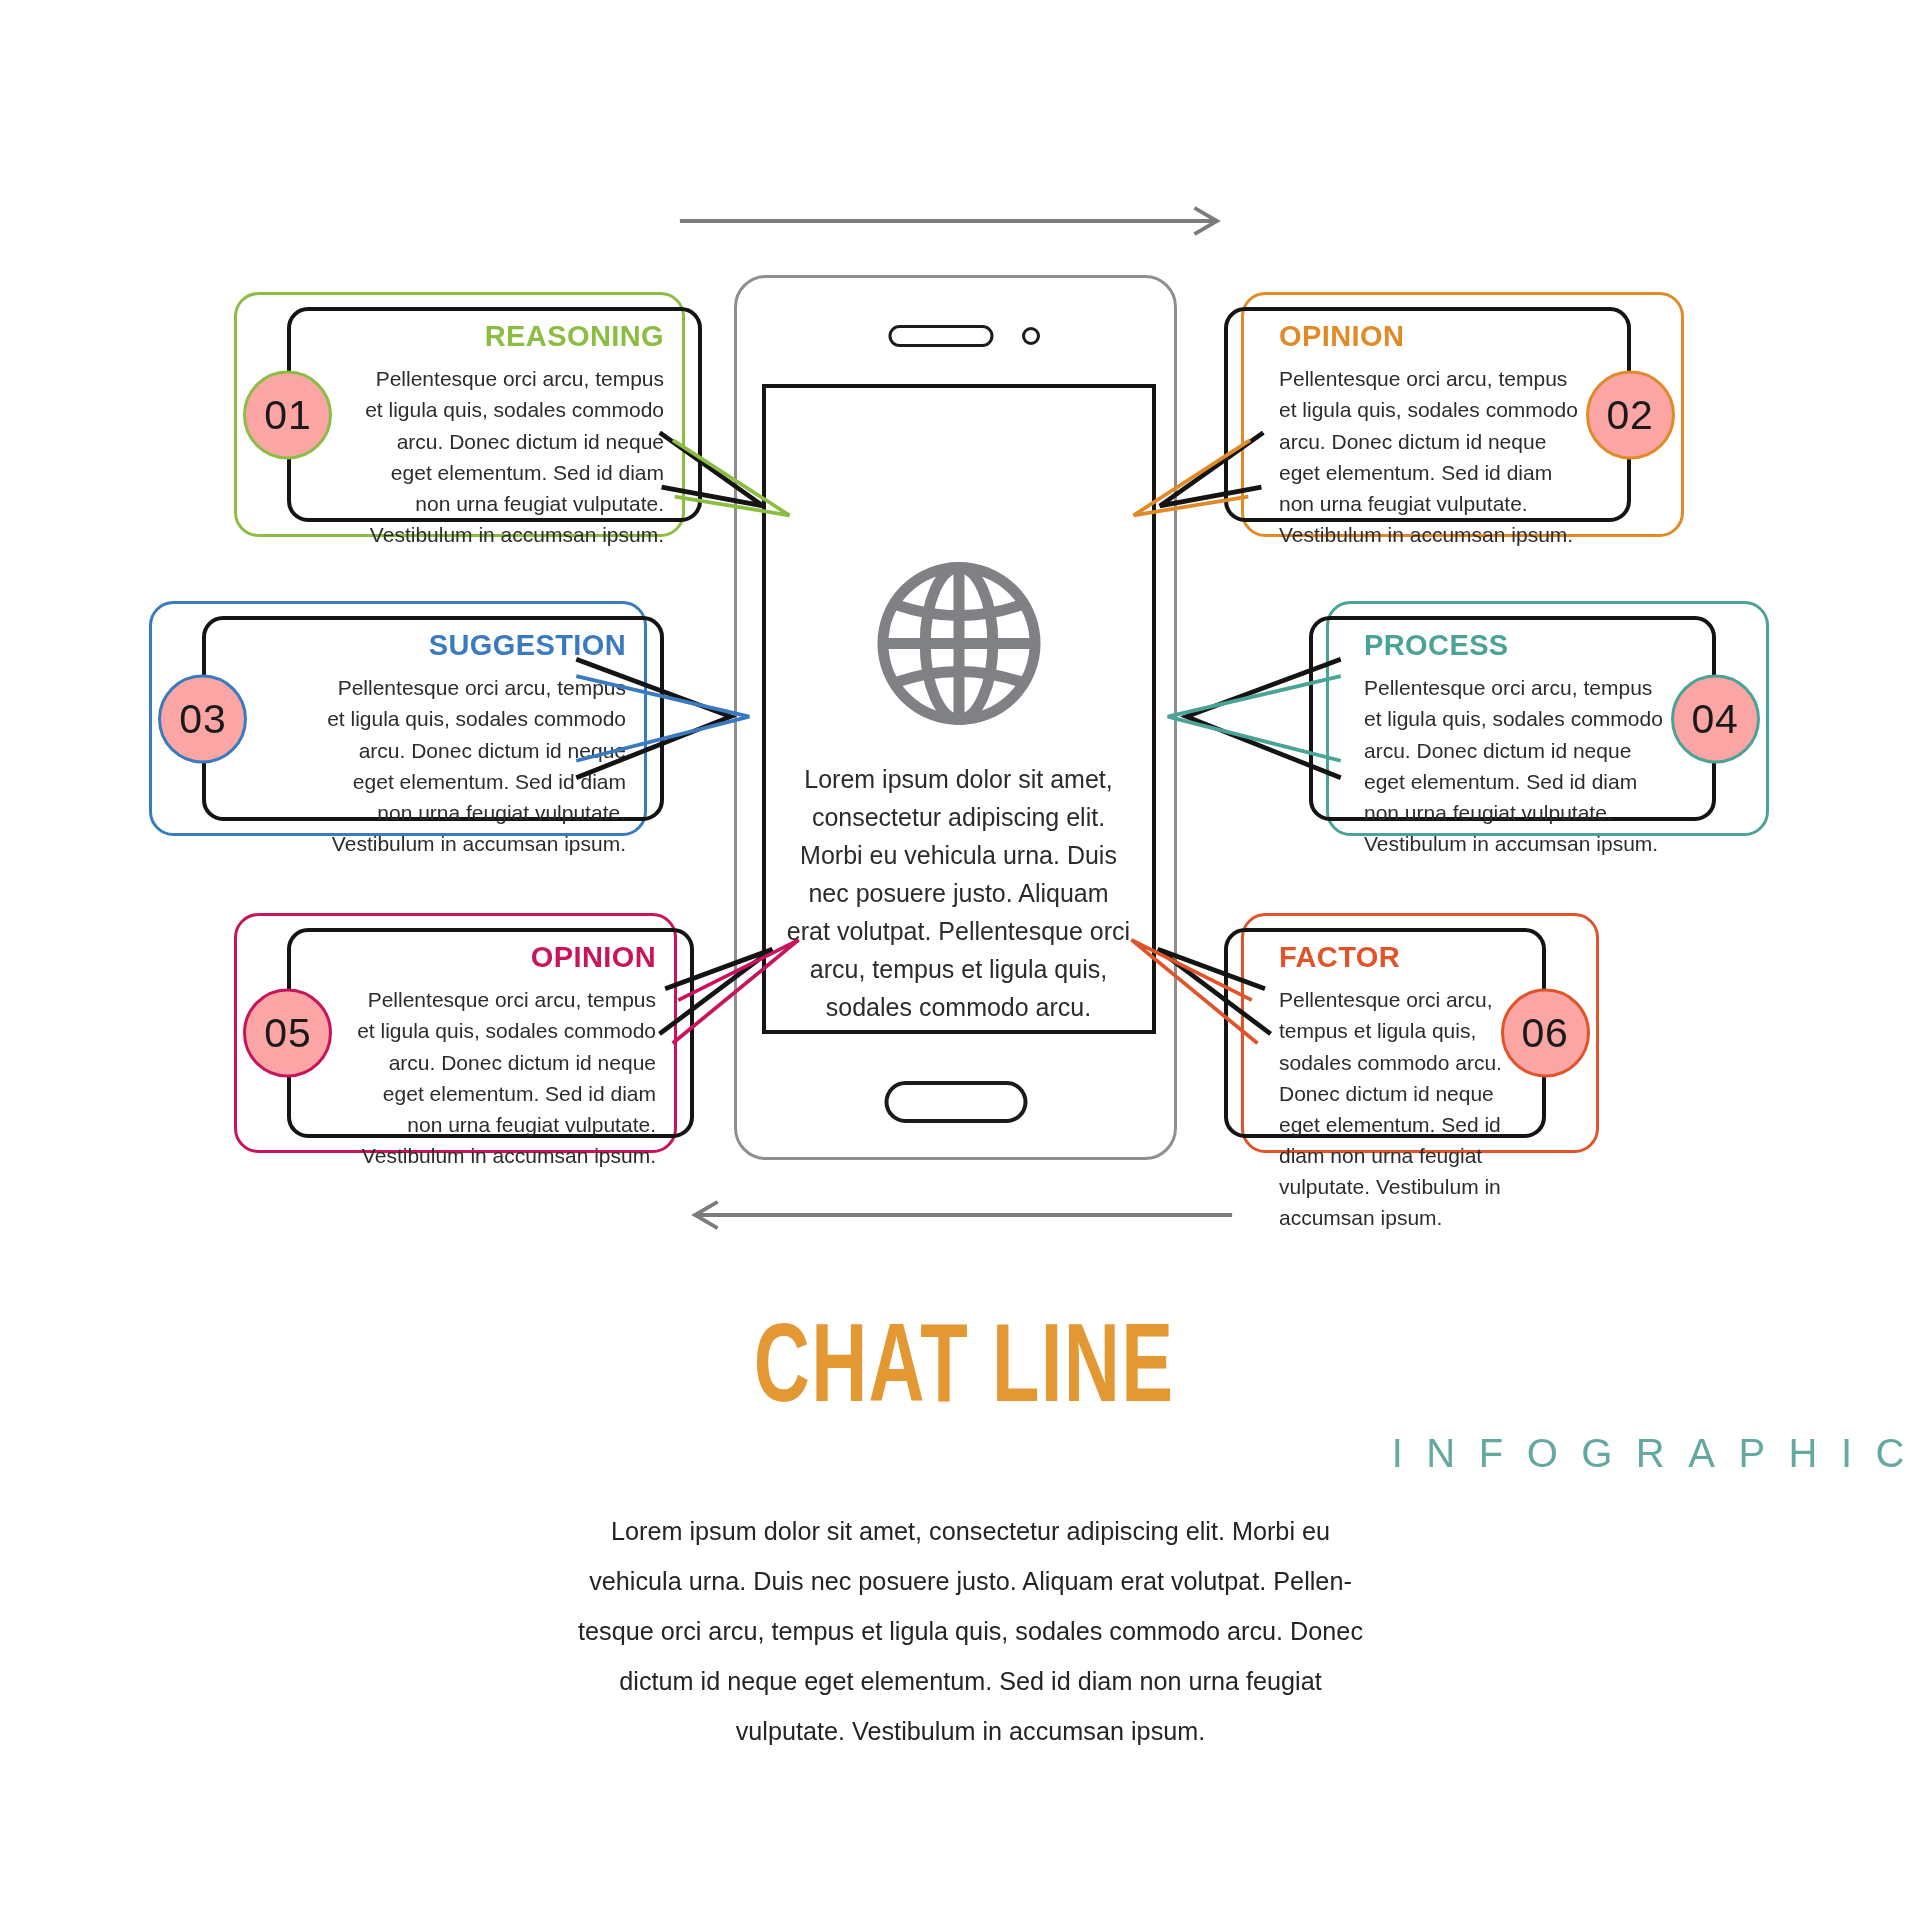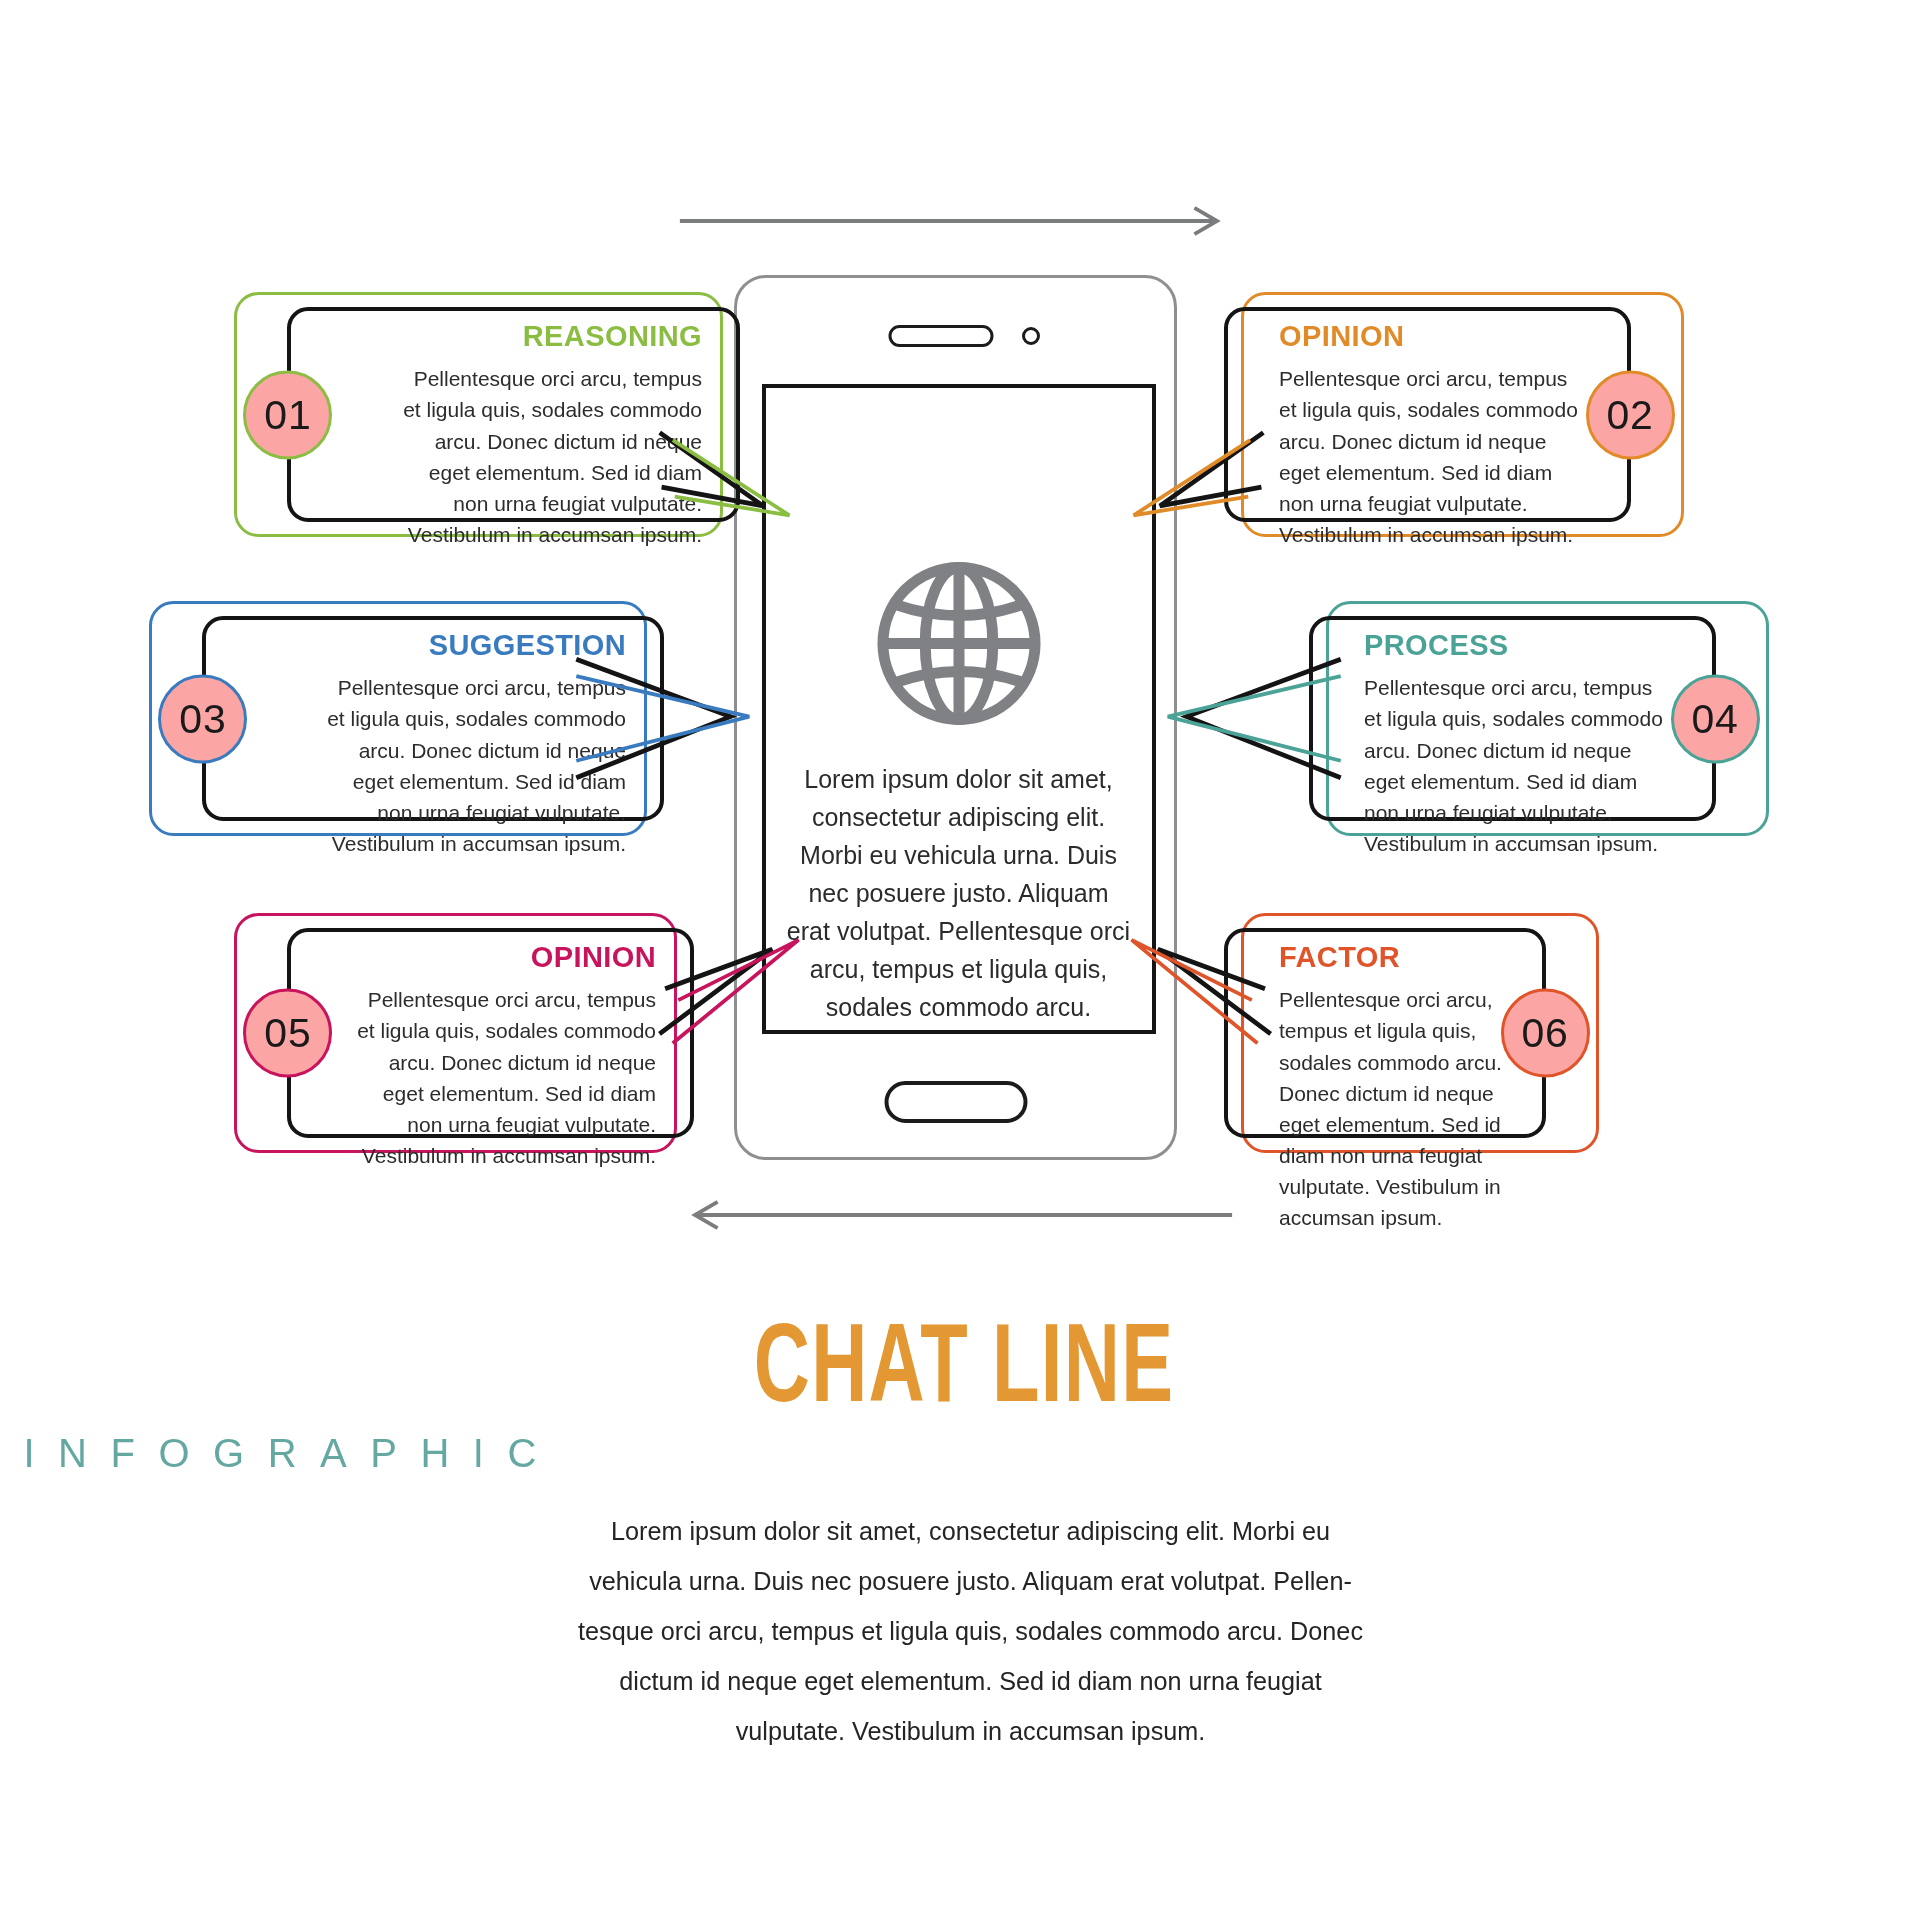--- a/index.html
+++ b/index.html
@@ -126,21 +126,21 @@
     position: absolute; left: 0; right: 0; top: 1299px;
     text-align: center;
     font-size: 111px; font-weight: bold;
     letter-spacing: 1.9px;
     color: #e49833;
     transform: scaleX(0.70);
     font-family: "Liberation Sans", sans-serif;
   }
   .brand-sub {
     position: absolute; left: 0; right: 0; top: 1431px;
-    text-align: left;
+    text-align: right;
     font-size: 40px; font-weight: 300;
     letter-spacing: 23.5px;
     color: #64a8a1;
     text-indent: 23.5px;
   }
   .brand-body {
     position: absolute; left: 556px; width: 829px; top: 1507px;
     text-align: center;
     font-size: 26px; line-height: 1.92;
     color: #242424;
@@ -180,21 +180,21 @@
           </g>
         </svg>
       </div>
 
       <div class="goal-body">Lorem ipsum dolor sit amet, consectetur adipiscing elit. Morbi eu vehicula urna. Duis nec posuere justo. Aliquam erat volutpat. Pellentesque orci arcu, tempus et ligula quis, sodales commodo arcu.</div>
     </div>
 
     <div class="phone-home"></div>
   </div>
 
-  <div class="card left" style="--c:#8cbd43; left:234px; top:292px; width:489px; height:245px;">
+  <div class="card left" style="--c:#8cbd43; left:234px; top:292px; width:451px; height:245px;">
     <div class="outer"></div>
     <div class="inner"></div>
     <div class="body">
       <div class="heading">REASONING</div>
       <div class="desc">Pellentesque orci arcu, tempus et ligula quis, sodales commodo arcu. Donec dictum id neque eget elementum. Sed id diam non urna feugiat vulputate. Vestibulum in accumsan ipsum.</div>
     </div>
     <div class="num-circle">01</div>
   </div>
   <svg class="pointer" style="left:650px; top:395px;" width="151" height="141" viewBox="0 0 160 150">
     <polyline points="10,40 120,118 12,98" fill="none" stroke="#141414" stroke-width="5" stroke-linejoin="miter"></polyline>

